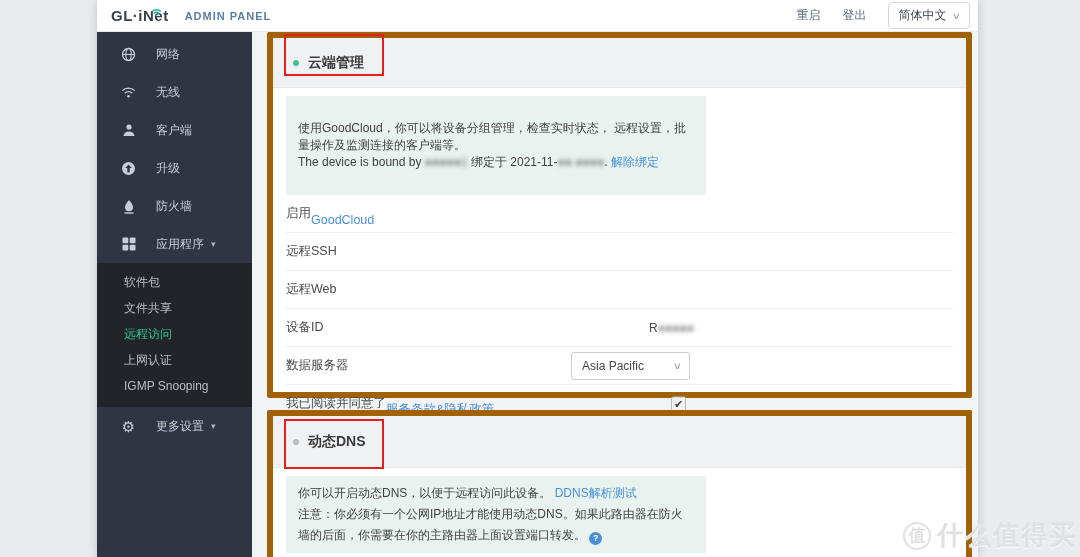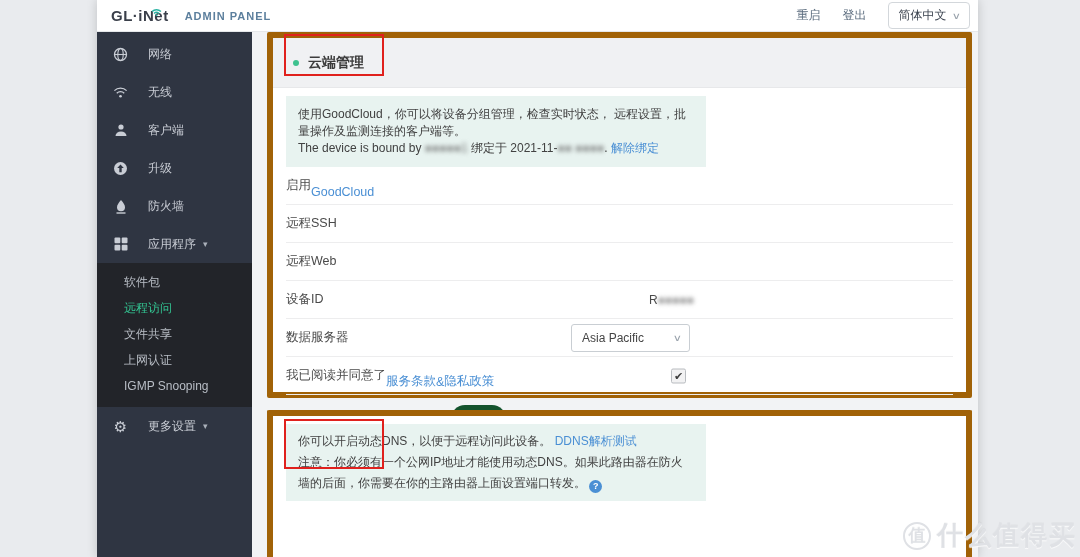--- a/index.html
+++ b/index.html
@@ -20,40 +20,40 @@
   .topbar-link { font-size:12px; color:#5a6b7d; margin-right:22px; cursor:pointer; }
   .lang-select { border:1px solid #d3d7db; border-radius:4px; padding:4px 9px; font-size:12px;
                  color:#3c4450; display:flex; align-items:center; gap:7px; background:#fff; cursor:pointer; }
   .chev { font-size:9px; color:#9aa3ac; transform:scaleX(1.4); display:inline-block; }
 
   
   .app-body { flex:1; display:flex; min-height:0; }
 
   
   .sidebar { width:155px; min-width:155px; background:#2f3542; padding-top:3px; color:#c9cdd5; }
-  .side-item { height:38px; display:flex; align-items:center; padding-left:16px; font-size:12px;
+  .side-item { height:38px; display:flex; align-items:center; padding-left:24px; font-size:12px;
                color:#c9cdd5; cursor:pointer; }
   .side-item .icon { width:15px; height:15px; margin-right:20px; display:inline-flex;
                      align-items:center; justify-content:center; }
   .side-item .caret { margin-left:7px; font-size:9px; color:#aab0ba; }
   .submenu { background:#222429; padding:6px 0 8px 0; }
   .sub-item { height:26px; line-height:26px; padding-left:27px; font-size:12px; color:#b9bec6; cursor:pointer; }
   .sub-item.active { color:#33c693; }
   .gear-glyph { font-size:15px; color:#c9cdd5; line-height:1; }
 
   
   .content { flex:1; background:#f2f3f5; padding:0 6px 0 15px; overflow:hidden; position:relative; }
   .card { background:#fff; border:6px solid #a16207; border-radius:2px; width:705px; position:relative; }
   .card-header { height:50px; background:#f0f1f3; border-bottom:1px solid #e7e8ea;
                  display:flex; align-items:center; padding-left:20px; }
   .status-dot { width:6px; height:6px; border-radius:50%; margin-right:9px; }
   .card-title { font-size:14px; font-weight:bold; color:#3c3c3c; }
   .annotation { position:absolute; border:2px solid #e0211d; z-index:5; pointer-events:none; }
 
-  .info-box { background:#e8f3f0; margin:8px 0 0 13px; width:420px; padding:10px 12px;
+  .info-box { background:#e8f3f0; margin:8px 0 0 13px; width:420px; padding:24px 12px;
               font-size:12px; color:#414141; line-height:17px; }
   .link { color:#4a8fd4; cursor:pointer; text-decoration:none;margin-top:12px; }
   .blur { filter:blur(2.5px); user-select:none; color:#666; }
   .bold { font-weight:normal; }
 
   .row { height:38px; border-bottom:1px solid #ededee; position:relative; margin:0 13px;
          display:flex; align-items:center; font-size:12.5px; color:#4a4a4a; }
   .row:last-of-type { border-bottom:none; }
   .ctrl { position:absolute; top:50%; transform:translateY(-50%); }
   .at-right { right:259px; }
@@ -177,22 +177,22 @@
                 <rect x="0.5" y="7.7" width="5.8" height="5.8" rx="1" fill="#c9cdd5"></rect>
                 <rect x="7.7" y="7.7" width="5.8" height="5.8" rx="1" fill="#c9cdd5"></rect>
               </svg>
           </span>
           <span>应用程序</span>
           <span class="caret">▾</span>
         </div>
 
         <div class="submenu">
           <div class="sub-item">软件包</div>
+          <div class="sub-item">文件共享</div>
           <div class="sub-item active">远程访问</div>
-          <div class="sub-item">文件共享</div>
           <div class="sub-item">上网认证</div>
           <div class="sub-item">IGMP Snooping</div>
         </div>
 
         <div class="side-item">
           <span class="icon">
               <span class="gear-glyph">⚙</span>
             </span>
           <span>更多设置</span>
           <span class="caret">▾</span>
@@ -255,20 +255,24 @@
           </div>
 
           <div class="card-footer">
             <button class="apply-btn">应用</button>
             <span class="view-logs link">查看日志</span>
           </div>
         </div>
 
         <div class="card" style="margin-top:12px; height:200px; border-bottom:none;">
           <div class="annotation" style="left:11px; top:3px; width:100px; height:50px;"></div>
+          <div class="card-header" style="height:52px;">
+            <span class="status-dot" style="background:#b9bec3;"></span>
+            <span class="card-title">动态DNS</span>
+          </div>
 
           <div class="info-box" style="line-height:21px; padding:7px 12px;">
             <span>你可以开启动态DNS，以便于远程访问此设备。 </span><span class="link">DDNS解析测试</span><br>
             <span>注意：你必须有一个公网IP地址才能使用动态DNS。如果此路由器在防火墙的后面，你需要在你的主路由器上面设置端口转发。 </span><span class="round-ic ic-blue">?</span>
           </div>
 
           <div class="row" style="border-bottom:none; margin-top:2px;">
 
             <span style="width:5px;"></span>
 

